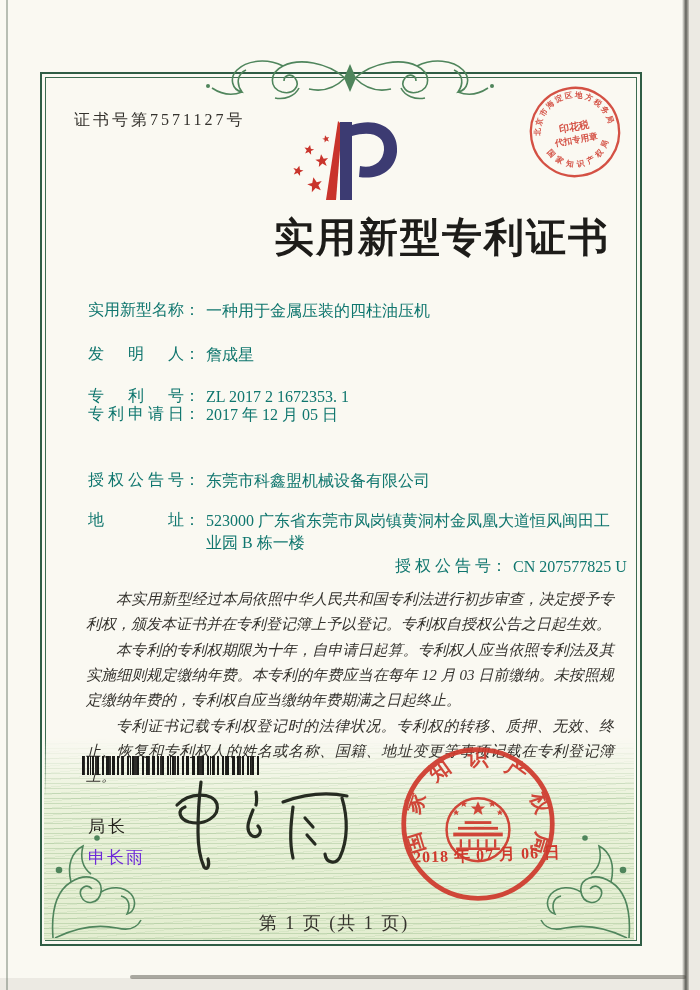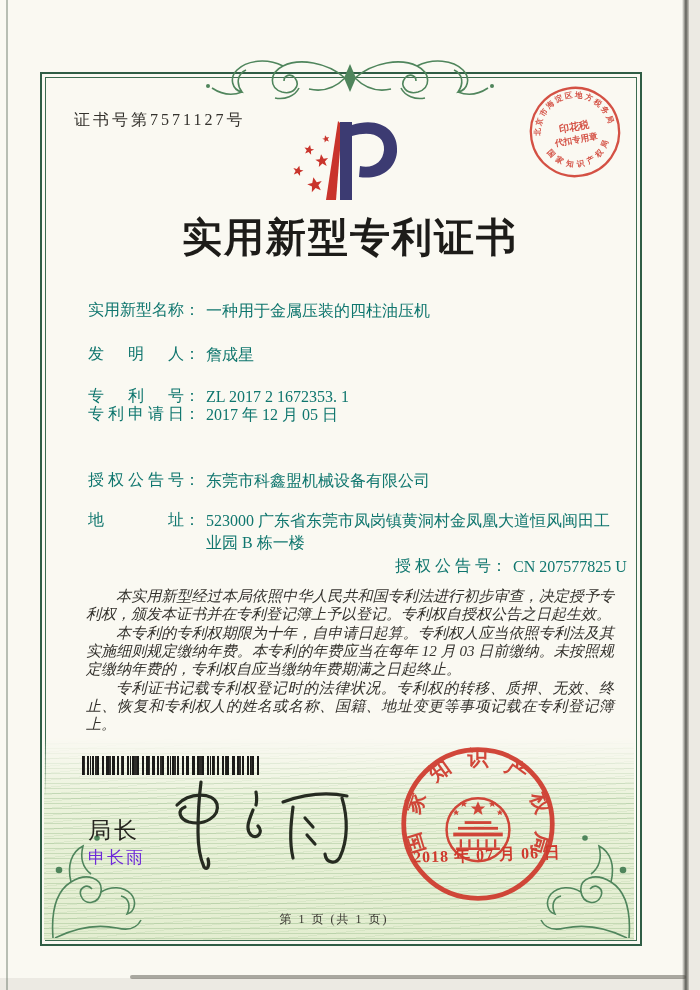--- a/index.html
+++ b/index.html
@@ -25,54 +25,54 @@
   
   .guilloche{position:absolute;left:44px;top:738px;width:590px;height:202px;z-index:0;
     background:
       repeating-linear-gradient(180deg, rgba(122,168,110,.30) 0 1px, rgba(122,168,110,0) 1px 5px),
       repeating-linear-gradient(174deg, rgba(122,168,110,.12) 0 1px, rgba(122,168,110,0) 1px 7px),
       linear-gradient(180deg,#eef4e0 0,#e7f0d6 60%,#e3edd0 100%);
     -webkit-mask-image:linear-gradient(180deg,transparent 0,#000 58px);
     mask-image:linear-gradient(180deg,transparent 0,#000 58px);}
 
   .cert-no{position:absolute;left:74px;top:110px;font-size:16px;letter-spacing:3px;color:#33312c;}
-  .title{position:absolute;left:90px;top:210px;width:520px;text-align:center;
+  .title{position:absolute;left:90px;top:210px;width:520px;text-align:right;
     font-size:40px;font-weight:bold;letter-spacing:2px;color:#1d1c19;}
 
   .row{position:absolute;left:88px;width:540px;font-size:16px;color:#0f766e;}
   .flabel{display:inline-block;width:96px;text-align:justify;text-align-last:justify;vertical-align:top;}
   .fcolon{display:inline-block;vertical-align:top;}
   .fvalue{display:inline-block;margin-left:6px;vertical-align:top;max-width:414px;line-height:22px;}
   .row2col .col2{position:absolute;left:307px;top:0;}
 
-  .paras{position:absolute;left:86px;top:587px;width:528px;font-size:15px;line-height:18px;
+  .paras{position:absolute;left:86px;top:587px;width:528px;font-size:15px;line-height:25px;
     text-align:justify;color:#33312c;font-style:italic;}
   .paras p{margin:0 0 1px 0;text-indent:2em;}
 
   .barcode{position:absolute;left:82px;top:756px;width:178px;height:19px;z-index:2;
     background:
       repeating-linear-gradient(90deg,#1a1a18 0 2px,transparent 2px 5px),
       repeating-linear-gradient(90deg,#1a1a18 0 1px,transparent 1px 8px),
       repeating-linear-gradient(90deg,#2e2d2a 0 3px,transparent 3px 13px);}
 
-  .signer-title{position:absolute;left:88px;top:815px;font-size:23px;letter-spacing:3px;z-index:2;color:#26251f;}
+  .signer-title{position:absolute;left:88px;top:815px;font-size:17px;letter-spacing:3px;z-index:2;color:#26251f;}
   .signer-name{position:absolute;left:88px;top:846px;font-size:17px;letter-spacing:2px;z-index:2;color:#6d28d9;}
   .signature{position:absolute;left:155px;top:774px;z-index:2;}
 
   .seal{position:absolute;left:398px;top:744px;z-index:1;opacity:.93;}
   .seal-date{position:absolute;left:413px;top:845px;z-index:3;font-size:16px;letter-spacing:1px;
     color:#cf3a2d;font-weight:bold;transform:rotate(-2deg);}
 
   .tax-stamp{position:absolute;left:527px;top:84px;z-index:2;opacity:.88;transform:rotate(-10deg);}
 
   .ornament-top{position:absolute;left:205px;top:52px;z-index:1;}
   .ornament-bl{position:absolute;left:45px;top:800px;z-index:1;}
   .ornament-br{position:absolute;left:537px;top:800px;z-index:1;transform:scaleX(-1);}
 
-  .footer{position:absolute;left:40px;top:911px;width:588px;text-align:center;font-size:12px;
+  .footer{position:absolute;left:40px;top:911px;width:588px;text-align:center;font-size:18px;
     letter-spacing:2px;color:#35332d;z-index:2;}
 
   svg text{font-family:"Liberation Serif","DejaVu Serif",serif;}
 </style>
 </head>
 <body>
 
 <svg width="0" height="0" style="position:absolute" aria-hidden="true">
   <defs>
     <path id="star" d="M0,-10 L2.94,-3.09 L9.51,-3.09 L4.19,1.18 L5.88,8.09 L0,3.82 L-5.88,8.09 L-4.19,1.18 L-9.51,-3.09 L-2.94,-3.09 Z"></path>

